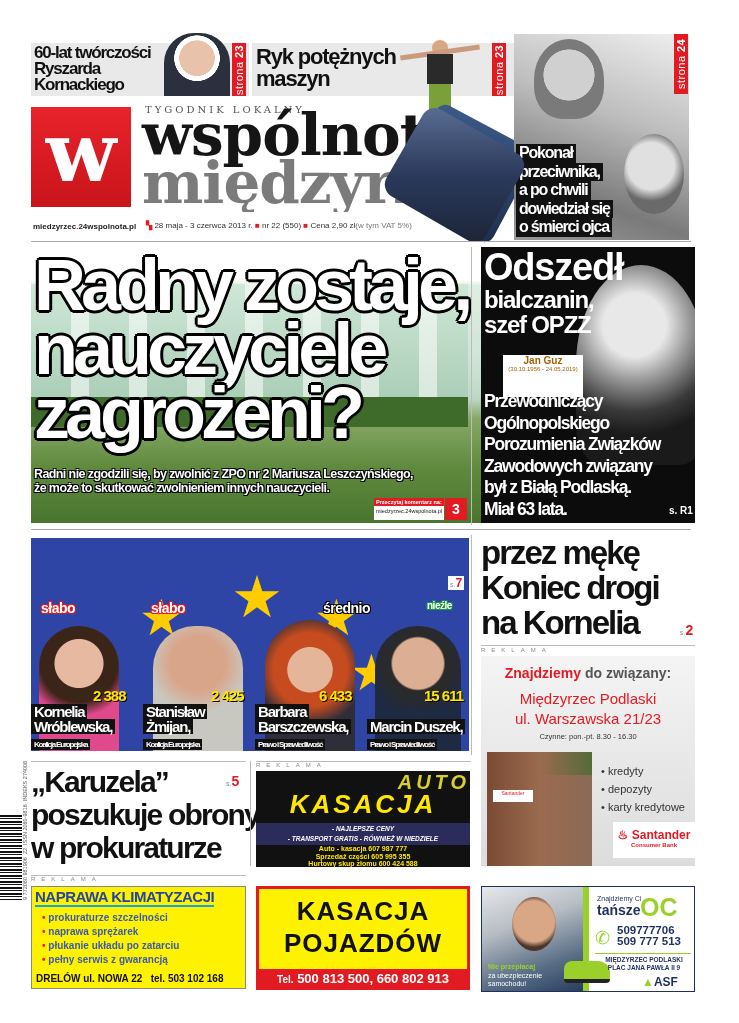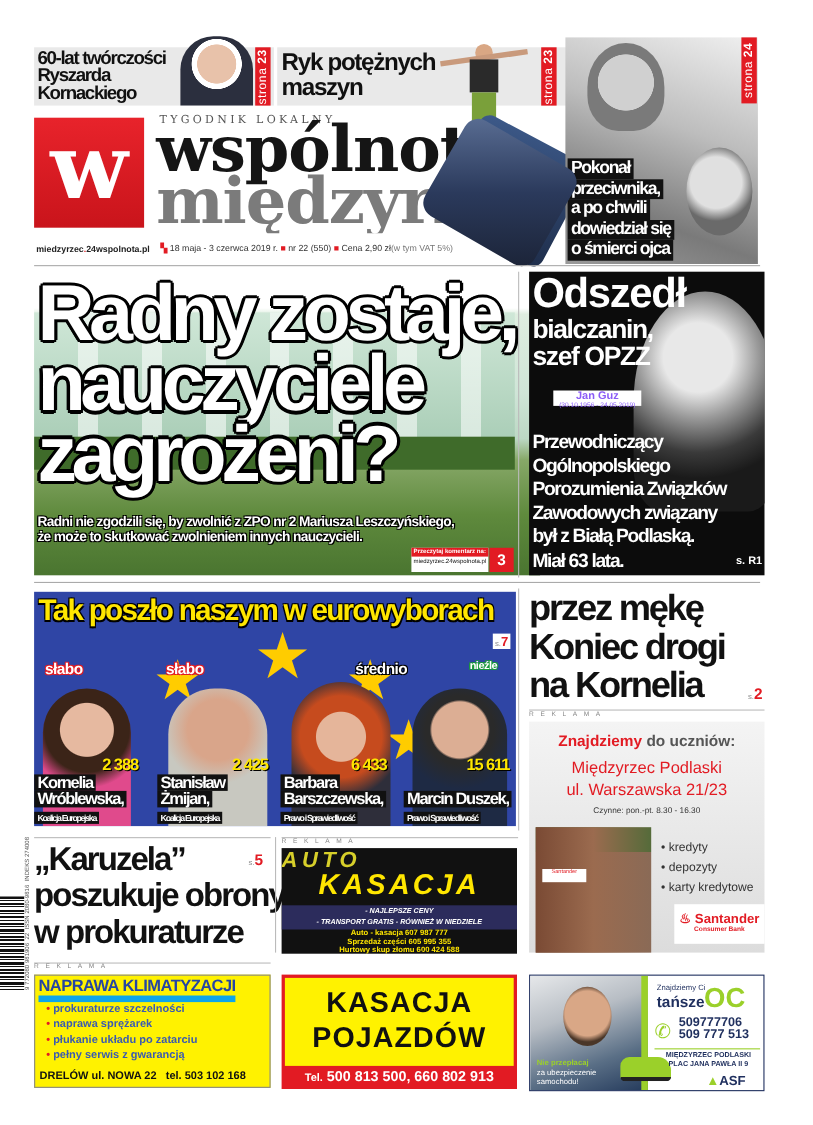--- a/index.html
+++ b/index.html
@@ -65,21 +65,21 @@
 <div class="abs" style="left:142px;top:106px;font-family:'DejaVu Serif',serif;font-weight:bold;font-size:58px;line-height:58px;color:#151515;letter-spacing:-1px">wspólnota</div>
 <div class="abs" style="left:142px;top:154px;font-family:'DejaVu Serif',serif;font-weight:bold;font-size:58px;line-height:58px;color:#7b7b7b;letter-spacing:-1px;width:380px;overflow:hidden;white-space:nowrap">międzyrzec</div>
 
 <div class="abs" style="left:397px;top:125px;width:115px;height:100px;background:linear-gradient(150deg,#5b6f95 0%,#2b3a5c 50%,#1b2336 100%);border-radius:14px;transform:rotate(30deg)"></div>
 
 <div class="abs" style="left:33px;top:222px;font-size:8px;font-weight:bold;color:#222">
   <span>miedzyrzec</span><span style="color:#e21b23">.</span><span>24wspolnota.pl</span>
 </div>
 <div class="abs" style="left:146px;top:221px;font-size:8px;color:#333;white-space:nowrap">
   <span style="color:#e21b23;font-weight:bold">▚</span>
-  <span>18 maja - 3 czerwca 2019 r.</span> <span style="color:#e21b23">■</span>
+  <span>28 maja - 3 czerwca 2013 r.</span> <span style="color:#e21b23">■</span>
   <span>nr 22 (550)</span> <span style="color:#e21b23">■</span>
   <span>Cena 2,90 zł</span><span style="color:#777">(w tym VAT 5%)</span>
 </div>
 
 <div class="hr" style="left:31px;top:241px;width:660px;background:#aaa"></div>
 
 <div class="abs" style="left:31px;top:247px;width:460px;height:276px;overflow:hidden;background:linear-gradient(180deg,#fff 0%,#fff 12%,#dfeee0 14%,#cfe5d7 40%,#bcd8c4 55%,#87a868 62%,#5f8a3d 80%,#4a7530 100%)">
   <div class="abs" style="left:0;top:37px;width:437px;height:120px;background:repeating-linear-gradient(90deg,transparent 0 40px,rgba(255,255,255,.55) 40px 58px),linear-gradient(180deg,#cfe7d7,#a9cdb6)"></div>
   <div class="abs" style="left:0;top:150px;width:437px;height:30px;background:#3f6b2a"></div>
   <div class="abs outline" style="left:3px;top:2px;font-family:'Liberation Sans',sans-serif;font-weight:bold;font-size:72px;line-height:72px;letter-spacing:-5px;white-space:nowrap">
@@ -100,39 +100,38 @@
 
 <div class="abs" style="left:471px;top:247px;width:1px;height:278px;background:#bbb"></div>
 
 <div class="abs" style="left:481px;top:247px;width:214px;height:276px;background:#0c0c0c;overflow:hidden">
   <div class="abs" style="left:95px;top:18px;width:130px;height:200px;border-radius:50% 50% 20% 20%;background:radial-gradient(circle at 45% 30%,#e8e8e8 0 20%,#9a9a9a 35%,#3a3a3a 55%,#1a1a1a 70%)"></div>
   <div class="abs cond" style="left:3px;top:0;font-size:38px;line-height:40px;color:#fff">Odszedł</div>
   <div class="abs cond" style="left:3px;top:40px;font-size:24px;line-height:25px;color:#fff">
     <div>bialczanin,</div>
     <div>szef OPZZ</div>
   </div>
-  <div class="abs" style="left:22px;top:108px;width:80px;height:14px;background:#fff;text-align:center;color:#8b5cf6">
+  <div class="abs" style="left:22px;top:108px;width:80px;height:42px;background:#fff;text-align:center;color:#a16207">
     <div style="font-weight:bold;font-size:10px">Jan Guz</div>
     <div style="font-size:6px">(30.10.1956 - 24.05.2019)</div>
   </div>
   <div class="abs cond" style="left:3px;top:144px;font-size:17.5px;line-height:21.5px;color:#fff">
     <div>Przewodniczący</div>
     <div>Ogólnopolskiego</div>
     <div>Porozumienia Związków</div>
     <div>Zawodowych związany</div>
     <div>był z Białą Podlaską.</div>
     <div>Miał 63 lata.</div>
   </div>
   <div class="abs" style="left:188px;top:258px;font-weight:bold;font-size:10px;color:#fff">s. R1</div>
 </div>
 
 <div class="hr" style="left:31px;top:529px;width:660px;background:#aaa"></div>
 
 <div class="abs" style="left:31px;top:538px;width:438px;height:213px;background:#2f45a5;overflow:hidden">
-  <div class="abs" style="left:4px;top:2px;font-weight:bold;font-size:27px;letter-spacing:-1.6px;color:#ffe600;white-space:nowrap;text-shadow:1px 1px 0 #000,-1px -1px 0 #000,1px -1px 0 #000,-1px 1px 0 #000">Tak poszło naszym w eurowyborach</div>
   <div class="abs" style="left:200px;top:30px;font-size:58px;color:#ffcc00;line-height:1">★</div>
   <div class="abs" style="left:108px;top:55px;font-size:50px;color:#ffcc00;line-height:1">★</div>
   <div class="abs" style="left:283px;top:55px;font-size:50px;color:#ffcc00;line-height:1">★</div>
   <div class="abs" style="left:318px;top:110px;font-size:50px;color:#ffcc00;line-height:1">★</div>
   <div class="abs" style="left:417px;top:38px;background:#fff;padding:0 2px;font-size:12px;font-weight:bold;color:#e21b23"><span style="font-size:7px;color:#888;font-weight:normal">s.</span><span>7</span></div>
 
   <div class="abs" style="left:0;top:60px;width:110px;height:153px">
     <div class="abs" style="left:8px;top:28px;width:80px;height:125px;border-radius:40px 40px 0 0;background:radial-gradient(circle at 50% 30%,#e6b9a0 0 25%,#3b2418 26% 40%,#e04a8c 55%)"></div>
     <div class="abs" style="left:10px;top:2px;font-weight:bold;font-size:14px;color:#fff;letter-spacing:-0.5px;text-shadow:1px 1px 0 #e21b23,-1px -1px 0 #e21b23,1px -1px 0 #e21b23,-1px 1px 0 #e21b23">słabo</div>
     <div class="abs" style="left:62px;top:89px;font-weight:bold;font-size:15px;color:#ffe600;letter-spacing:-1px;text-shadow:1px 1px 0 #000">2 388</div>
@@ -180,21 +179,21 @@
   <div>przez mękę</div>
   <div>Koniec drogi</div>
   <div>na Kornelia</div>
 </div>
 <div class="abs" style="left:680px;top:622px;font-size:14px;font-weight:bold;color:#e21b23"><span style="font-size:7px;color:#888;font-weight:normal">s.</span><span>2</span></div>
 
 <div class="hr" style="left:481px;top:645px;width:214px"></div>
 <div class="reklama" style="left:481px;top:647px">REKLAMA</div>
 
 <div class="abs" style="left:481px;top:656px;width:214px;height:210px;background:linear-gradient(180deg,#f4f4f4,#dcdcdc)">
-  <div class="abs" style="left:0;top:9px;width:214px;text-align:center;font-weight:bold;font-size:14px;color:#555"><span style="color:#e21b23">Znajdziemy</span> <span>do uczniów:</span></div>
+  <div class="abs" style="left:0;top:9px;width:214px;text-align:center;font-weight:bold;font-size:14px;color:#555"><span style="color:#e21b23">Znajdziemy</span> <span>do związany:</span></div>
   <div class="abs" style="left:0;top:34px;width:214px;text-align:center;font-size:15px;color:#e21b23">Międzyrzec Podlaski</div>
   <div class="abs" style="left:0;top:54px;width:214px;text-align:center;font-size:15px;color:#e21b23">ul. Warszawska 21/23</div>
   <div class="abs" style="left:0;top:76px;width:214px;text-align:center;font-size:7.5px;color:#333">Czynne: pon.-pt. 8.30 - 16.30</div>
   <div class="abs" style="left:6px;top:96px;width:105px;height:114px;background:linear-gradient(90deg,#7a4a34 0%,#9b6b4f 50%,rgba(220,220,220,0) 100%),linear-gradient(180deg,#556b3a 0 20%,#8a6a56 20%)">
     <div class="abs" style="left:6px;top:38px;width:40px;height:12px;background:#fff;font-size:5px;color:#e21b23;text-align:center"><span>Santander</span></div>
   </div>
   <div class="abs" style="left:120px;top:106px;font-size:11px;color:#333;line-height:18px">
     <div>• <span>kredyty</span></div>
     <div>• <span>depozyty</span></div>
     <div>• <span>karty kredytowe</span></div>
@@ -215,37 +214,37 @@
 <div class="abs" style="left:250px;top:761px;width:1px;height:105px;background:#bbb"></div>
 
 <div class="abs" style="left:0;top:730px;width:28px;height:170px">
   <div class="abs" style="left:0;top:85px;width:22px;height:85px;background:repeating-linear-gradient(180deg,#111 0 2px,#fff 2px 3px,#111 3px 4px,#fff 4px 6px)"></div>
   <div class="abs" style="left:22px;top:0;width:8px;height:170px;writing-mode:vertical-rl;transform:rotate(180deg);font-size:5.5px;color:#555;white-space:nowrap"><span>9 772080 981906</span> &nbsp;<span>22</span> &nbsp;<span>ISSN 2080-9816</span> &nbsp;<span>INDEKS 274008</span></div>
 </div>
 
 <div class="hr" style="left:256px;top:761px;width:215px"></div>
 <div class="reklama" style="left:256px;top:762px">REKLAMA</div>
 <div class="abs" style="left:256px;top:771px;width:214px;height:96px;background:#111;overflow:hidden">
-  <div class="abs" style="left:0;top:0;width:214px;text-align:left;font-weight:bold;font-style:italic;font-size:20px;color:#d7cf2a;letter-spacing:4px">AUTO</div>
+  <div class="abs" style="left:0;top:0;width:214px;text-align:right;font-weight:bold;font-style:italic;font-size:20px;color:#d7cf2a;letter-spacing:4px">AUTO</div>
   <div class="abs" style="left:0;top:18px;width:214px;text-align:center;font-weight:bold;font-style:italic;font-size:26px;color:#ffe600;letter-spacing:3px">KASACJA</div>
   <div class="abs" style="left:0;top:52px;width:214px;height:22px;background:#2c2c5c;text-align:center;font-weight:bold;font-style:italic;font-size:6.5px;color:#fff;line-height:10px;padding-top:1px">
     <div>- NAJLEPSZE CENY</div>
     <div>- TRANSPORT GRATIS - RÓWNIEŻ W NIEDZIELE</div>
   </div>
   <div class="abs" style="left:0;top:74px;width:214px;text-align:center;font-weight:bold;font-size:7px;line-height:7.5px;color:#ffe600">
     <div>Auto - kasacja 607 987 777</div>
     <div>Sprzedaż części 605 995 355</div>
     <div>Hurtowy skup złomu 600 424 588</div>
   </div>
 </div>
 
 <div class="hr" style="left:31px;top:875px;width:215px"></div>
 <div class="reklama" style="left:31px;top:876px">REKLAMA</div>
 <div class="abs" style="left:31px;top:886px;width:215px;height:103px;background:#fff200;border:1px solid #888">
-  <div class="abs" style="left:3px;top:1px;font-weight:bold;font-size:15px;color:#2545a3;letter-spacing:-0.5px;border-bottom:6px solid #0ea5e9;white-space:nowrap">NAPRAWA KLIMATYZACJI</div>
+  <div class="abs" style="left:3px;top:1px;font-weight:bold;font-size:15px;color:#2545a3;letter-spacing:-0.5px;border-bottom:2px solid #0ea5e9;white-space:nowrap">NAPRAWA KLIMATYZACJI</div>
   <div class="abs" style="left:10px;top:24px;font-weight:bold;font-size:10px;line-height:14px;color:#3b5bb0">
     <div><span style="color:#e21b23">•</span> <span>prokuraturze szczelności</span></div>
     <div><span style="color:#e21b23">•</span> <span>naprawa sprężarek</span></div>
     <div><span style="color:#e21b23">•</span> <span>płukanie układu po zatarciu</span></div>
     <div><span style="color:#e21b23">•</span> <span>pełny serwis z gwarancją</span></div>
   </div>
   <div class="abs" style="left:4px;top:86px;font-weight:bold;font-size:10px;color:#111;white-space:nowrap"><span>DRELÓW ul. NOWA 22</span>&nbsp;&nbsp; <span>tel. 503 102 168</span></div>
 </div>
 
 <div class="abs" style="left:256px;top:886px;width:214px;height:104px;background:#e21b23;padding:3px">

